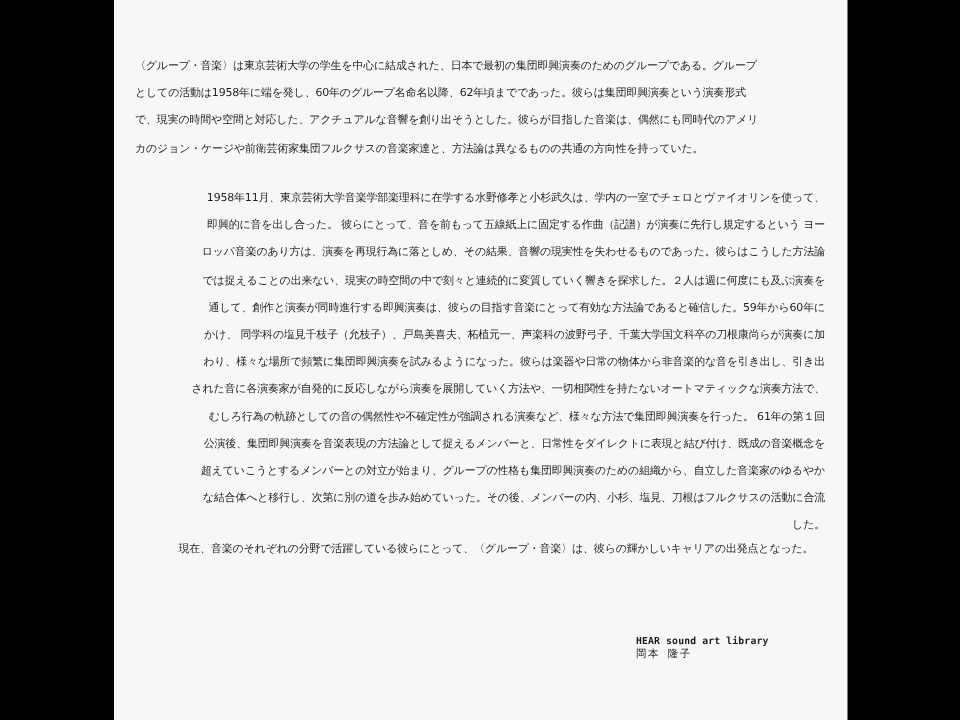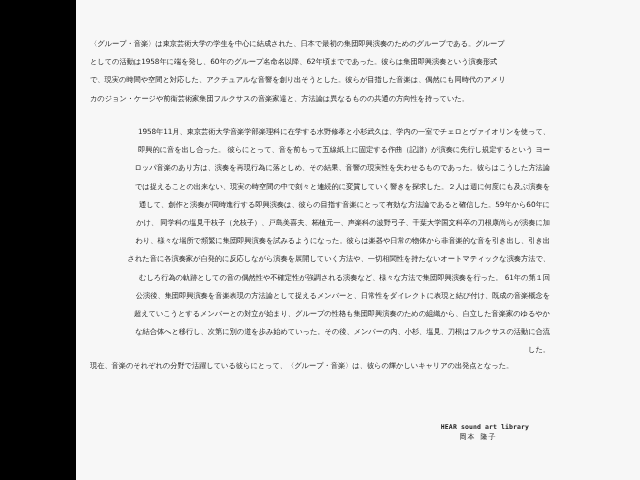--- a/index.html
+++ b/index.html
@@ -7,48 +7,48 @@
       padding: 0;
       background: #000000;
       width: 640px;
       height: 480px;
       overflow: hidden;
     }
     .page {
       position: absolute;
       left: 76px;
       top: 0;
-      width: 565px;
+      width: 489px;
       height: 480px;
       background: #f7f7f7;
       box-sizing: border-box;
     }
     .text-block {
       position: absolute;
       left: 14px;
       width: 460px;
       font-family: "DejaVu Sans", sans-serif;
       font-size: 7.3px;
       color: #1e1e1e;
       letter-spacing: -0.1px;
     }
     .para {
       margin: 0;
       white-space: pre-line;
       line-height: 18.2px;
     }
     .p1 { top: 35px; }
     .p2 { top: 123px; text-align: right; }
-    .p3 { top: 357px; }
+    .p3 { top: 357px; margin-left: 29px; }
     .signature {
       position: absolute;
       left: 348px;
       top: 422px;
       width: 122px;
-      text-align: center;
+      text-align: left;
     }
     .sig-org {
       font-family: "DejaVu Sans Mono", monospace;
       font-size: 6.5px;
       font-weight: bold;
       color: #1e1e1e;
       line-height: 10px;
       letter-spacing: 0.1px;
     }
     .sig-name {

